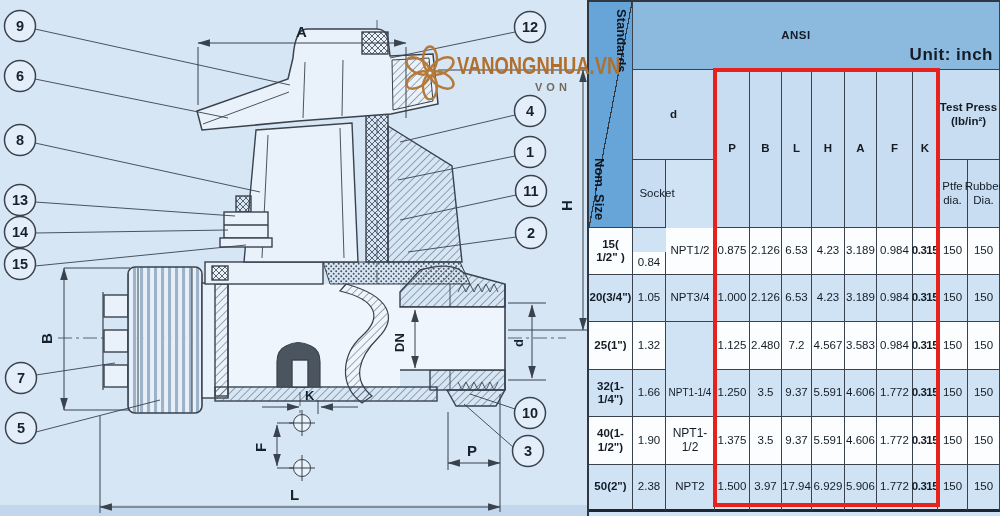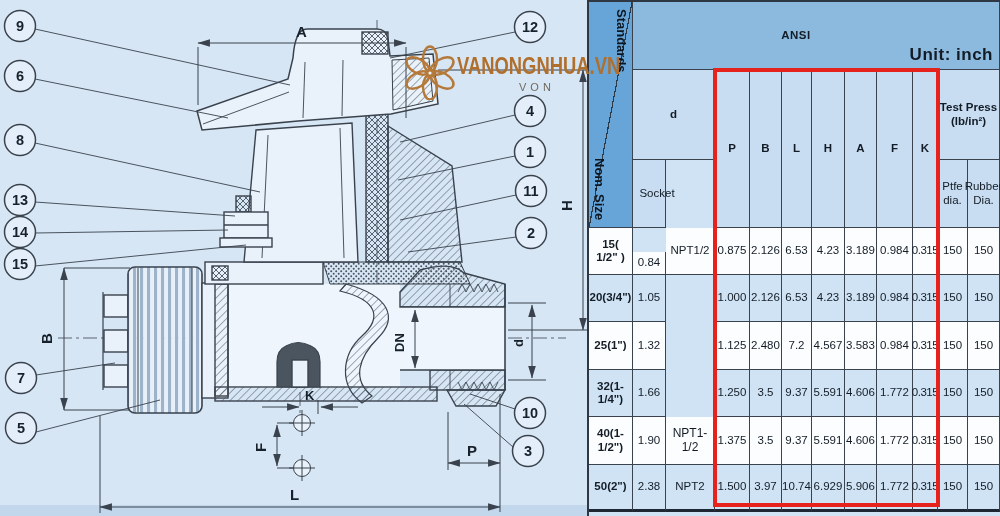--- a/index.html
+++ b/index.html
@@ -5,21 +5,21 @@
   html,body{margin:0;padding:0;background:#fff;}
   #stage{position:relative;width:1000px;height:516px;overflow:hidden;
          font-family:"Liberation Sans",sans-serif;background:#d7e6f4;}
   
   #draw{position:absolute;left:0;top:0;}
   
   #logo{position:absolute;left:403px;top:44px;width:230px;height:60px;z-index:30;}
   #logo .brand{position:absolute;left:54px;top:9px;font-size:23px;font-weight:bold;
       color:#b06f2d;letter-spacing:0px;transform:scaleX(.8);transform-origin:left center;
       white-space:nowrap;}
-  #logo .sub{position:absolute;left:116px;top:37px;font-size:11px;font-weight:normal;
+  #logo .sub{position:absolute;left:132px;top:37px;font-size:11px;font-weight:bold;
       letter-spacing:4px;color:#6e6a5e;}
   
   #tbl{position:absolute;left:587px;top:0;width:413px;height:516px;background:#cfe3f4;
       border-left:2px solid #2e3742;border-top:2px solid #2e3742;box-sizing:border-box;
       display:grid;z-index:10;
       grid-template-columns:44px 33px 49px 35px 32px 30px 33px 32px 36px 25px 30px 32px;
       grid-template-rows:68px 90px 68px 47px 47px 48px 47px 48px 47px;}
   #tbl .c{border-right:1.5px solid #39424d;border-bottom:1.5px solid #39424d;
       display:flex;align-items:center;justify-content:center;box-sizing:border-box;
       font-size:11.5px;color:#131c26;text-align:center;line-height:1.15;}
@@ -32,21 +32,21 @@
       background-image:linear-gradient(to bottom right,rgba(0,0,0,0) 49.4%,#2c3946 49.4%,#2c3946 50.8%,rgba(0,0,0,0) 50.8%);}
   .vtext{writing-mode:vertical-rl;font-weight:bold;font-size:13px;color:#0c1722;position:absolute;}
   .vt-top{right:3px;top:7px;}
   .vt-bot{left:3px;bottom:7px;}
   .letter{font-size:17px;}
   .small{font-size:10px;font-weight:normal;}
   .tp{font-size:10.5px;line-height:1.3;}
   .rw{background:#fcfdfe;}
   .rb{background:#cfe3f4;}
   .sz{font-weight:bold;font-size:10.5px;padding:0 1px;}
-  .kv{font-size:9px;font-weight:normal;letter-spacing:-0.5px;}
+  .kv{font-size:9px;font-weight:bold;letter-spacing:-0.5px;}
   .lastrow{border-bottom:3px solid #1d2733 !important;}
   #redbox{position:absolute;left:124px;top:66px;width:227px;height:439px;
       border:4px solid #e5231c;box-sizing:border-box;z-index:20;pointer-events:none;}
   
   text{font-family:"Liberation Sans",sans-serif;fill:#17212b;}
   .dimtxt{font-weight:bold;font-size:15px;}
   .dimtxt-s{font-weight:bold;font-size:13px;}
   .callnum{font-weight:bold;font-size:14.5px;text-anchor:middle;}
 </style>
 </head>
@@ -355,20 +355,21 @@
     <div class="c rw" style="grid-column:6;grid-row:4;">6.53</div>
     <div class="c rw" style="grid-column:7;grid-row:4;">4.23</div>
     <div class="c rw" style="grid-column:8;grid-row:4;">3.189</div>
     <div class="c rw" style="grid-column:9;grid-row:4;">0.984</div>
     <div class="c rw kv" style="grid-column:10;grid-row:4;">0.315</div>
     <div class="c rw" style="grid-column:11;grid-row:4;">150</div>
     <div class="c rw" style="grid-column:12;grid-row:4;">150</div>
 
     <div class="c rb sz" style="grid-column:1;grid-row:5;">20(3/4")</div>
     <div class="c rb" style="grid-column:2;grid-row:5;">1.05</div>
+    <div class="c rb" style="grid-column:3;grid-row:5;">NPT3/4</div>
     <div class="c rb" style="grid-column:4;grid-row:5;">1.000</div>
     <div class="c rb" style="grid-column:5;grid-row:5;">2.126</div>
     <div class="c rb" style="grid-column:6;grid-row:5;">6.53</div>
     <div class="c rb" style="grid-column:7;grid-row:5;">4.23</div>
     <div class="c rb" style="grid-column:8;grid-row:5;">3.189</div>
     <div class="c rb" style="grid-column:9;grid-row:5;">0.984</div>
     <div class="c rb kv" style="grid-column:10;grid-row:5;">0.315</div>
     <div class="c rb" style="grid-column:11;grid-row:5;">150</div>
     <div class="c rb" style="grid-column:12;grid-row:5;">150</div>
 
@@ -379,20 +380,21 @@
     <div class="c rw" style="grid-column:6;grid-row:6;">7.2</div>
     <div class="c rw" style="grid-column:7;grid-row:6;">4.567</div>
     <div class="c rw" style="grid-column:8;grid-row:6;">3.583</div>
     <div class="c rw" style="grid-column:9;grid-row:6;">0.984</div>
     <div class="c rw kv" style="grid-column:10;grid-row:6;">0.315</div>
     <div class="c rw" style="grid-column:11;grid-row:6;">150</div>
     <div class="c rw" style="grid-column:12;grid-row:6;">150</div>
 
     <div class="c rb sz" style="grid-column:1;grid-row:7;">32(1-1/4")</div>
     <div class="c rb" style="grid-column:2;grid-row:7;">1.66</div>
+    <div class="c rb" style="grid-column:3;grid-row:7;font-size:10px;">NPT1-1/4</div>
     <div class="c rb" style="grid-column:4;grid-row:7;">1.250</div>
     <div class="c rb" style="grid-column:5;grid-row:7;">3.5</div>
     <div class="c rb" style="grid-column:6;grid-row:7;">9.37</div>
     <div class="c rb" style="grid-column:7;grid-row:7;">5.591</div>
     <div class="c rb" style="grid-column:8;grid-row:7;">4.606</div>
     <div class="c rb" style="grid-column:9;grid-row:7;">1.772</div>
     <div class="c rb kv" style="grid-column:10;grid-row:7;">0.315</div>
     <div class="c rb" style="grid-column:11;grid-row:7;">150</div>
     <div class="c rb" style="grid-column:12;grid-row:7;">150</div>
 
@@ -407,21 +409,21 @@
     <div class="c rw" style="grid-column:9;grid-row:8;">1.772</div>
     <div class="c rw kv" style="grid-column:10;grid-row:8;">0.315</div>
     <div class="c rw" style="grid-column:11;grid-row:8;">150</div>
     <div class="c rw" style="grid-column:12;grid-row:8;">150</div>
 
     <div class="c rb sz lastrow" style="grid-column:1;grid-row:9;">50(2")</div>
     <div class="c rb lastrow" style="grid-column:2;grid-row:9;">2.38</div>
     <div class="c rb lastrow" style="grid-column:3;grid-row:9;">NPT2</div>
     <div class="c rb lastrow" style="grid-column:4;grid-row:9;">1.500</div>
     <div class="c rb lastrow" style="grid-column:5;grid-row:9;">3.97</div>
-    <div class="c rb lastrow" style="grid-column:6;grid-row:9;">10.74</div>
+    <div class="c rb lastrow" style="grid-column:6;grid-row:9;">17.94</div>
     <div class="c rb lastrow" style="grid-column:7;grid-row:9;">6.929</div>
     <div class="c rb lastrow" style="grid-column:8;grid-row:9;">5.906</div>
     <div class="c rb lastrow" style="grid-column:9;grid-row:9;">1.772</div>
     <div class="c rb kv lastrow" style="grid-column:10;grid-row:9;">0.315</div>
     <div class="c rb lastrow" style="grid-column:11;grid-row:9;">150</div>
     <div class="c rb lastrow" style="grid-column:12;grid-row:9;">150</div>
 
     <div id="redbox"></div>
   </div>
 

